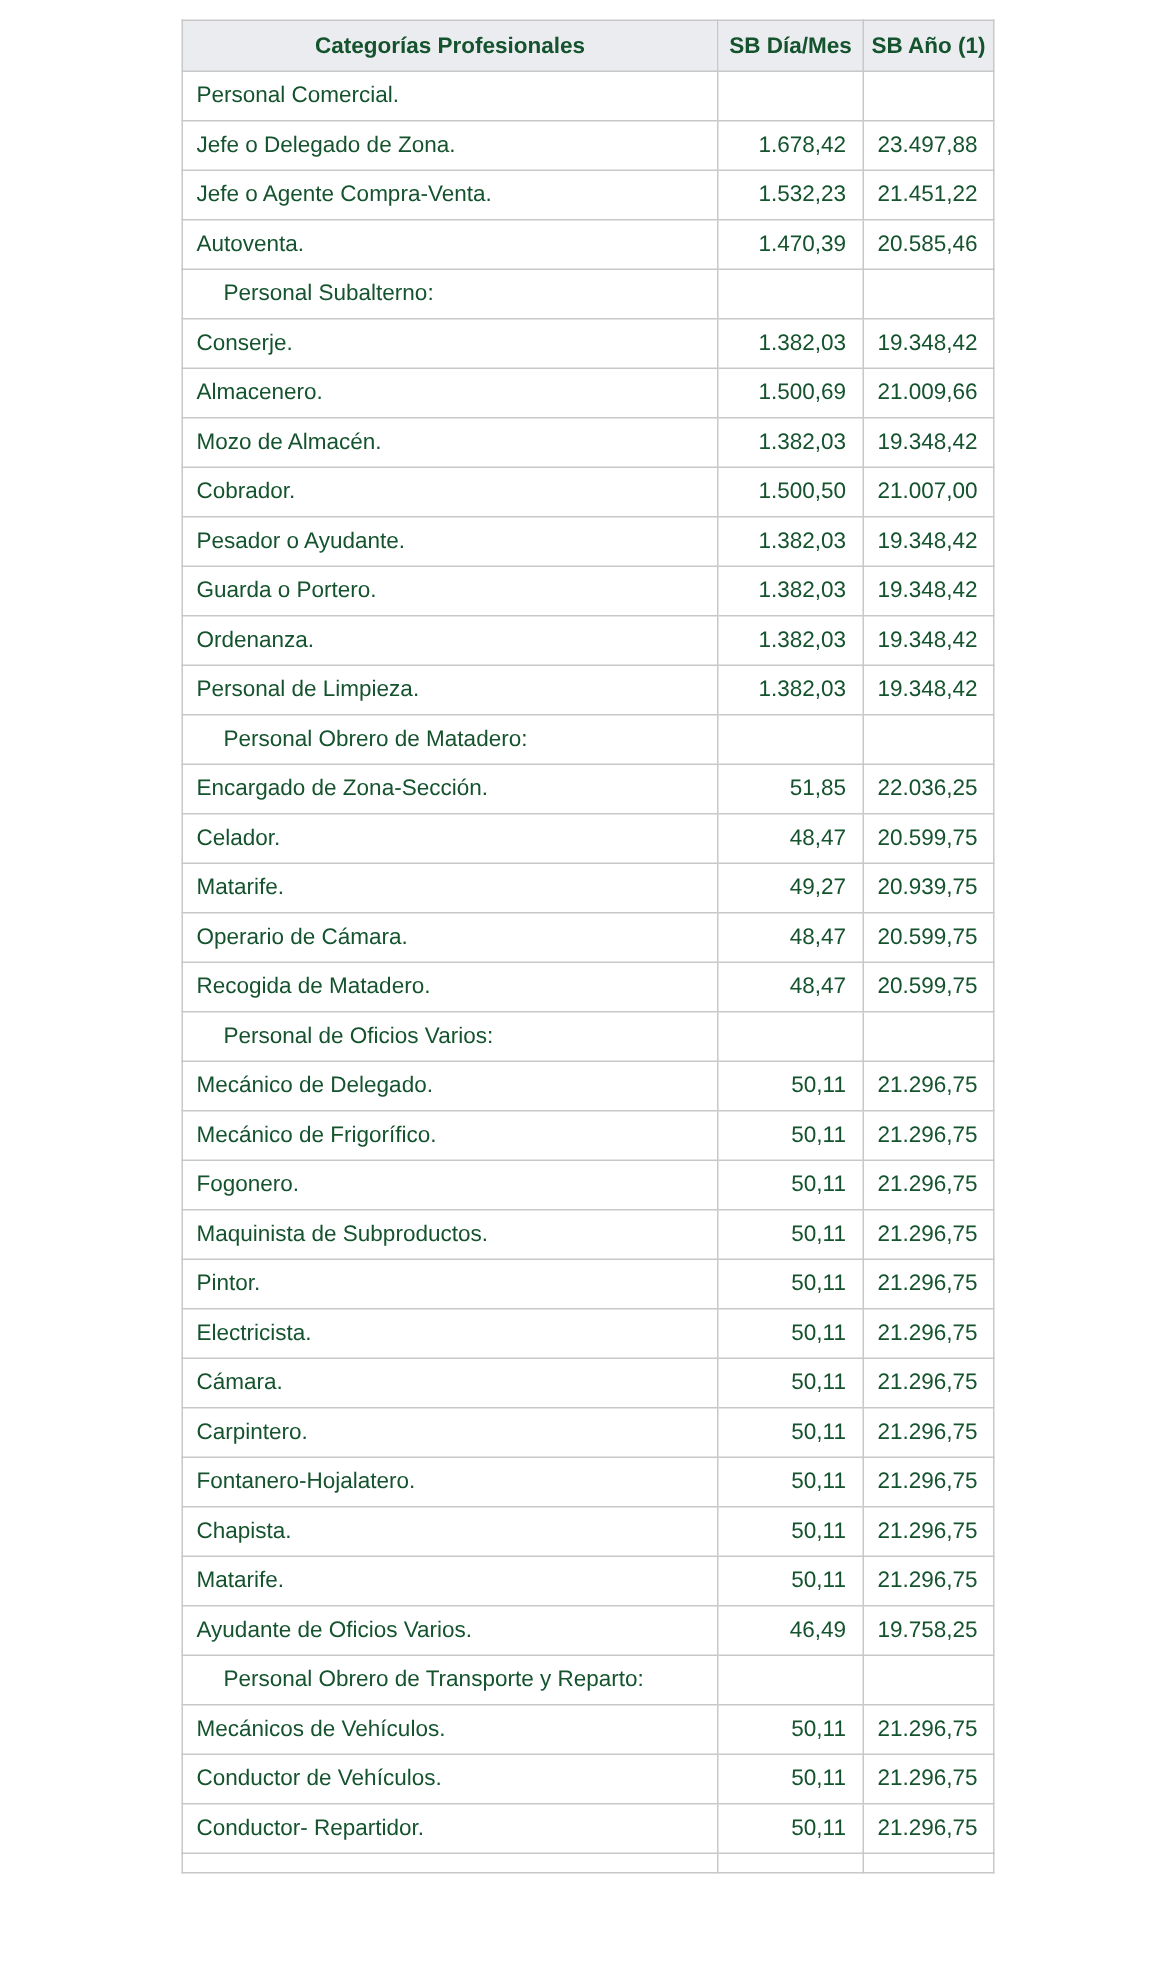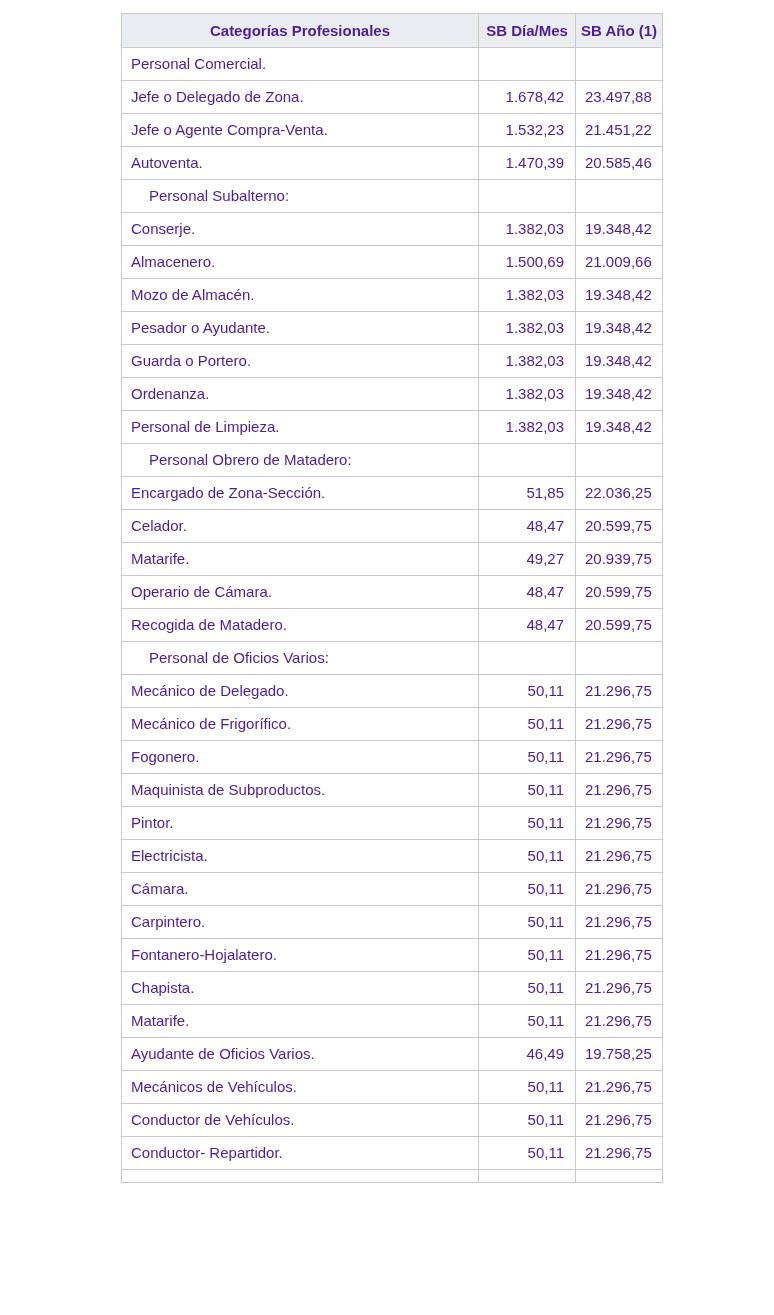--- a/index.html
+++ b/index.html
@@ -7,21 +7,21 @@
     padding: 0;
     background: #ffffff;
   }
   .page {
     position: relative;
     width: 678px;
     height: 1315px;
     overflow: hidden;
     background: #ffffff;
     font-family: "Liberation Sans", sans-serif;
-    color: #4c1d95;
+    color: #14532d;
   }
   table.salary {
     position: absolute;
     left: 121px;
     top: 13px;
     width: 541px;
     border-collapse: collapse;
     table-layout: fixed;
     font-size: 15px;
   }
@@ -107,20 +107,25 @@
       <td class="cat">Almacenero.</td>
       <td class="num">1.500,69</td>
       <td class="num">21.009,66</td>
     </tr>
         <tr>
       <td class="cat">Mozo de Almacén.</td>
       <td class="num">1.382,03</td>
       <td class="num">19.348,42</td>
     </tr>
         <tr>
+      <td class="cat">Cobrador.</td>
+      <td class="num">1.500,50</td>
+      <td class="num">21.007,00</td>
+    </tr>
+        <tr>
       <td class="cat">Pesador o Ayudante.</td>
       <td class="num">1.382,03</td>
       <td class="num">19.348,42</td>
     </tr>
         <tr>
       <td class="cat">Guarda o Portero.</td>
       <td class="num">1.382,03</td>
       <td class="num">19.348,42</td>
     </tr>
         <tr>
@@ -220,20 +225,25 @@
     </tr>
         <tr>
       <td class="cat">Matarife.</td>
       <td class="num">50,11</td>
       <td class="num">21.296,75</td>
     </tr>
         <tr>
       <td class="cat">Ayudante de Oficios Varios.</td>
       <td class="num">46,49</td>
       <td class="num">19.758,25</td>
+    </tr>
+        <tr class="indent">
+      <td class="cat">Personal Obrero de Transporte y Reparto:</td>
+      <td class="num"></td>
+      <td class="num"></td>
     </tr>
         <tr>
       <td class="cat">Mecánicos de Vehículos.</td>
       <td class="num">50,11</td>
       <td class="num">21.296,75</td>
     </tr>
         <tr>
       <td class="cat">Conductor de Vehículos.</td>
       <td class="num">50,11</td>
       <td class="num">21.296,75</td>

